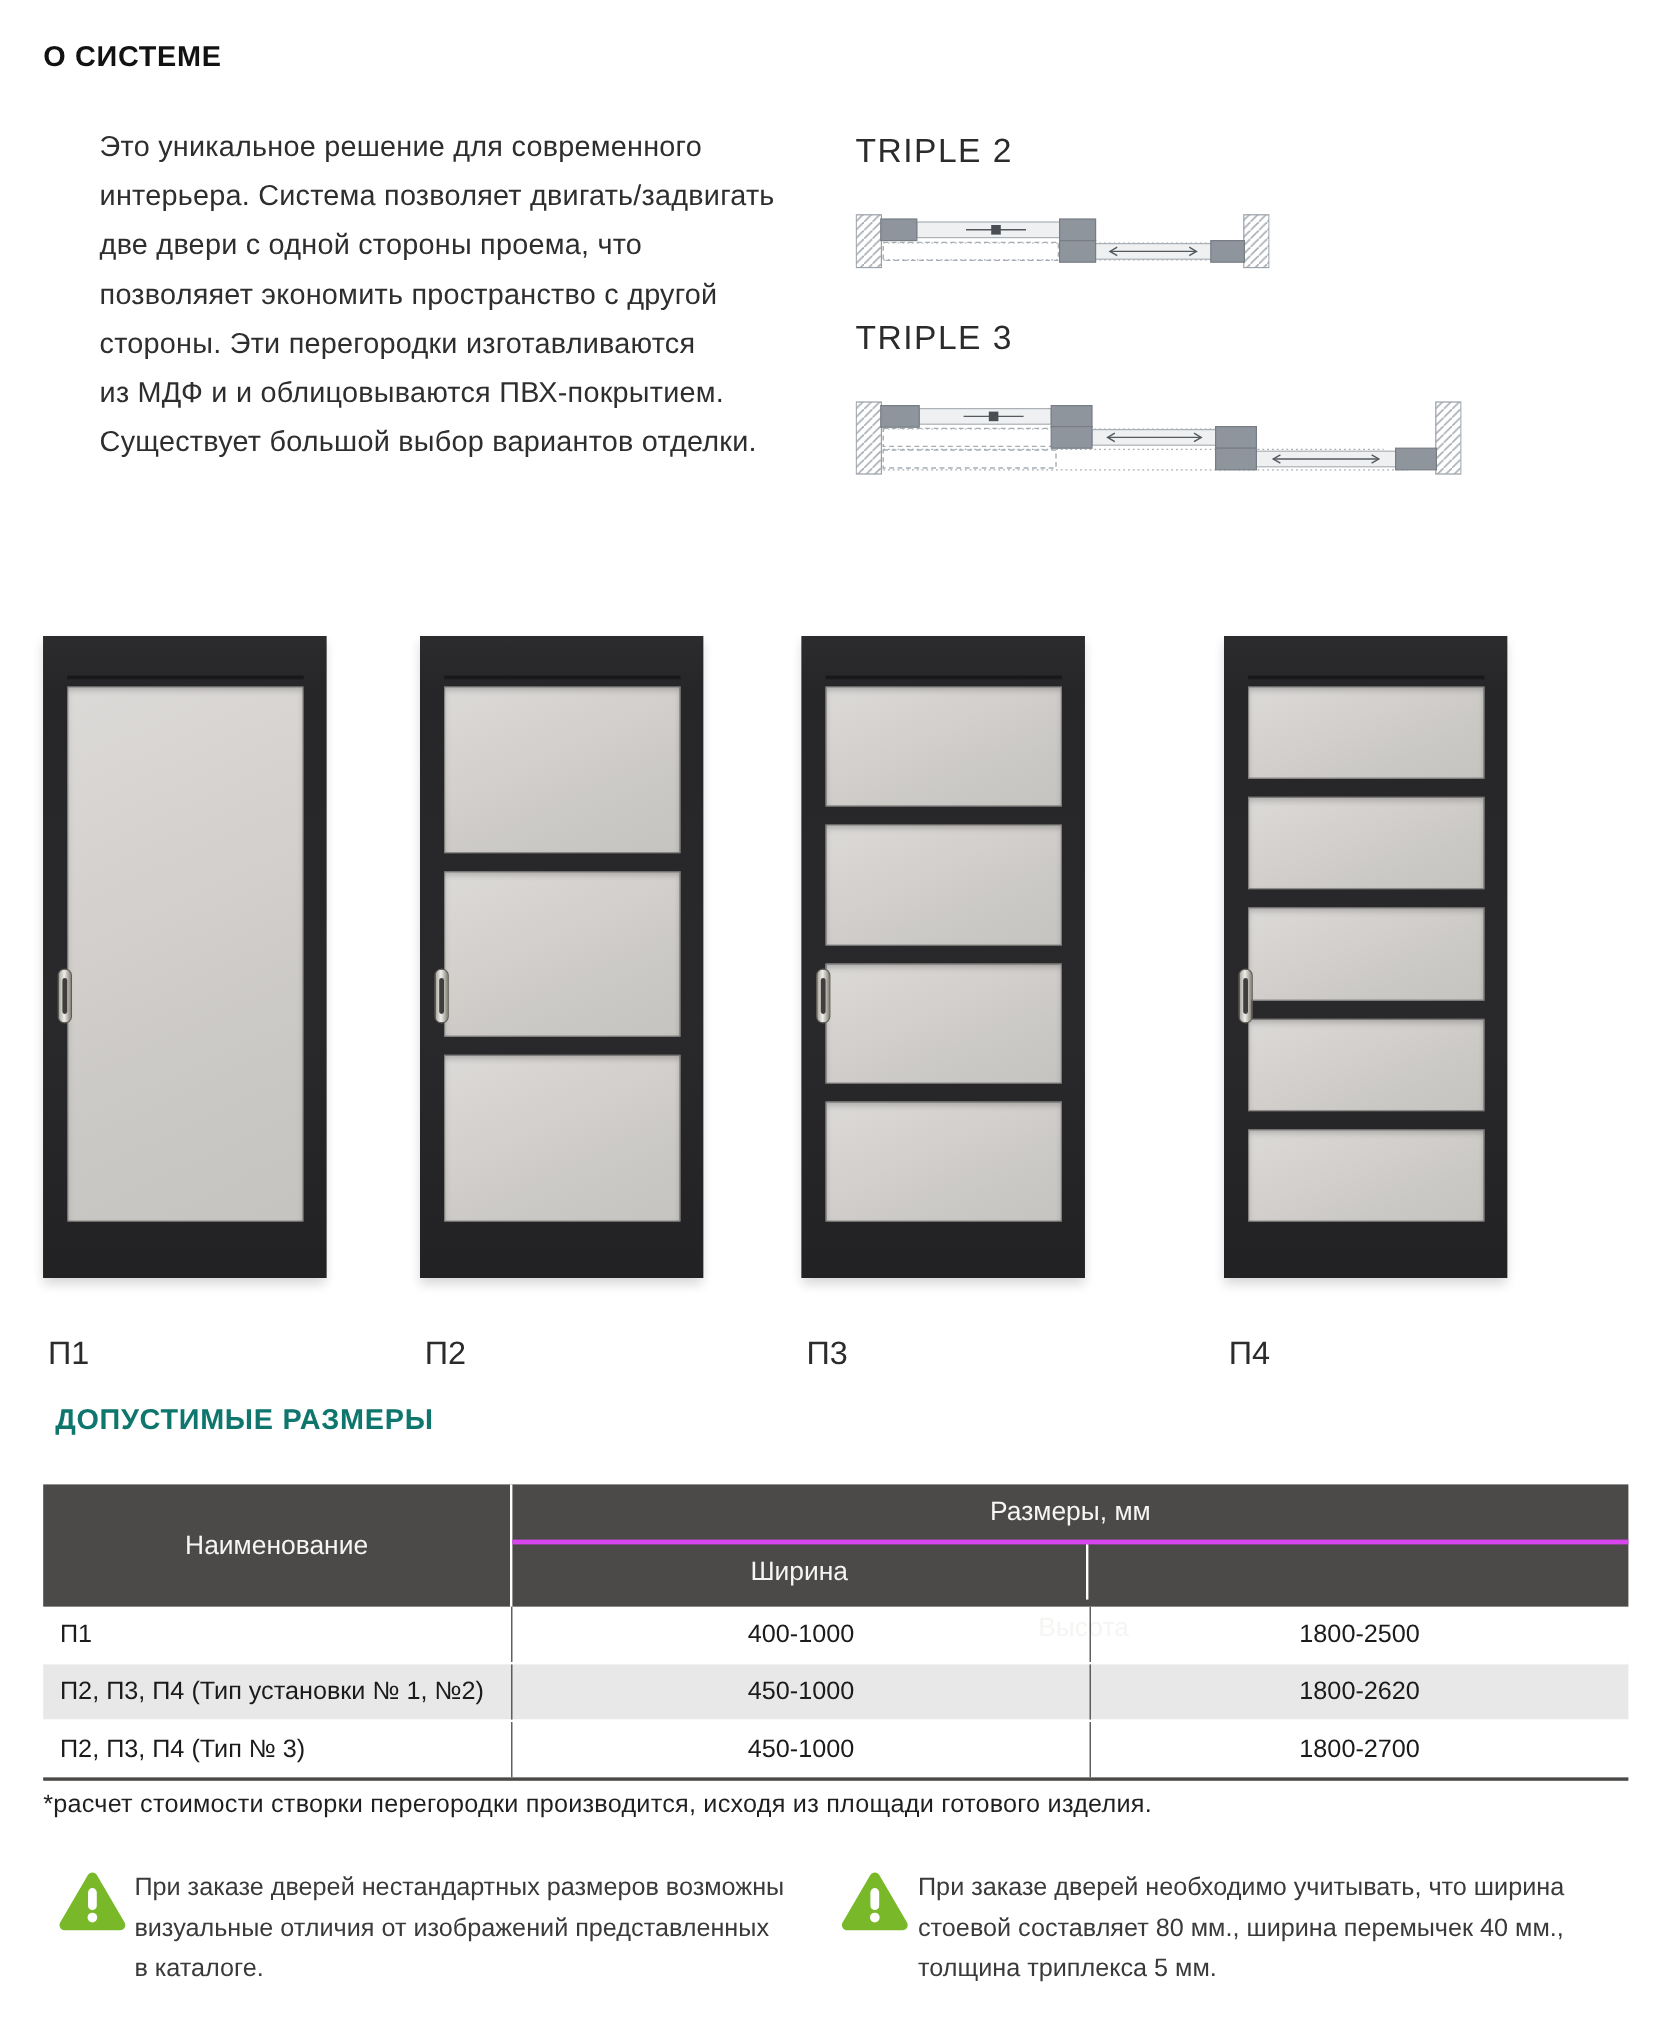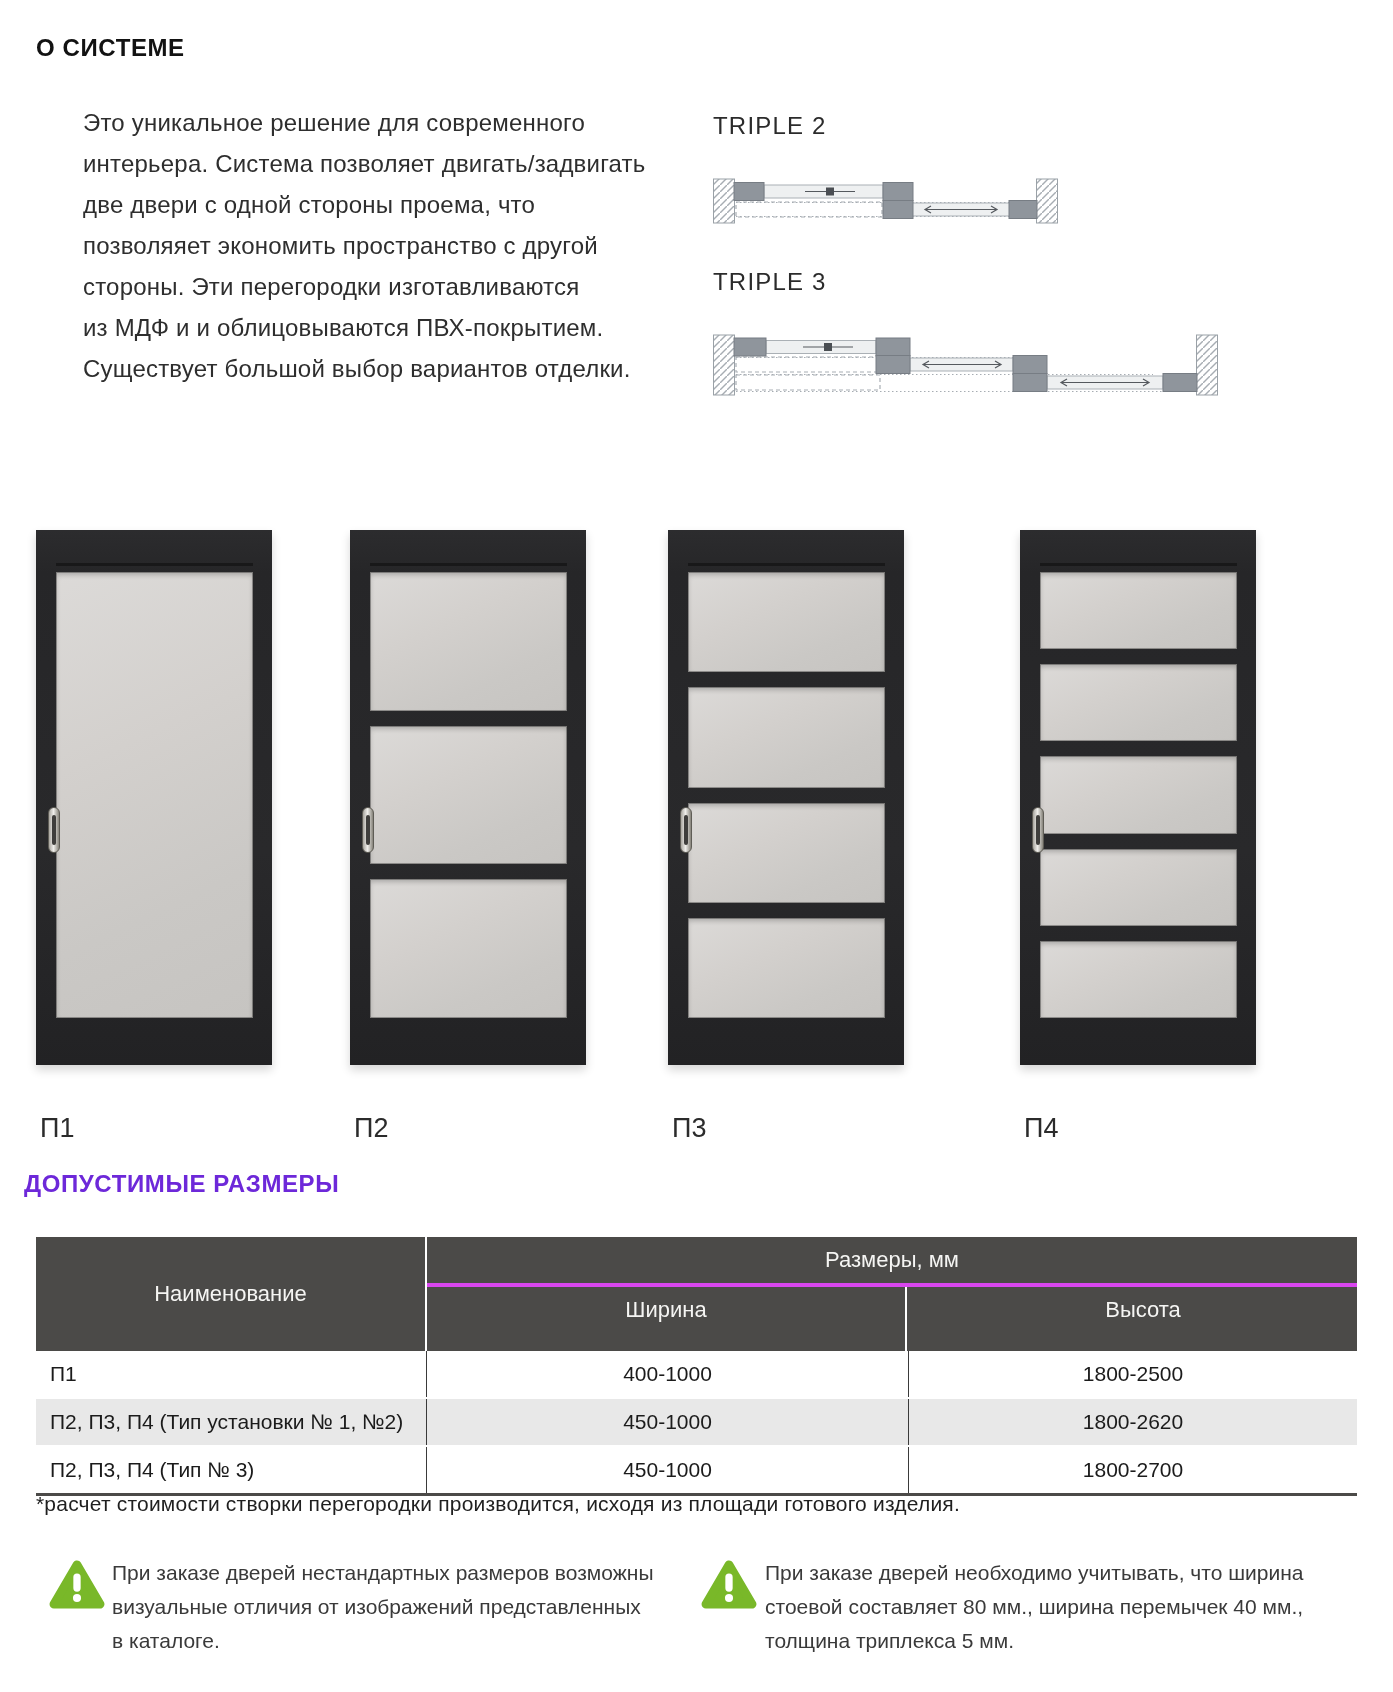--- a/index.html
+++ b/index.html
@@ -10,21 +10,21 @@
   
   .about-title{
     position:absolute;left:36px;top:34px;font-size:24px;font-weight:700;
     letter-spacing:.6px;color:#121212;
   }
   .about-paragraph{position:absolute;left:36px;top:102px;font-size:24px;font-weight:300;color:#2e2e2e;margin-left:47px;}
   .about-line{height:41px;line-height:41px;white-space:nowrap;letter-spacing:.2px;}
 
   
   .diagram-block{position:absolute;left:713px;top:112px;width:520px;}
-  .diagram-label{font-size:24px;font-weight:300;letter-spacing:1.2px;color:#2b2b2b;line-height:28px;}
+  .diagram-label{font-size:28px;font-weight:300;letter-spacing:1.2px;color:#2b2b2b;line-height:28px;}
   .diagram-svg{display:block;}
   #triple2-svg{margin-top:38px;}
   #triple3-label{margin-top:44px;}
   #triple3-svg{margin-top:38px;}
 
   
   .doors-row{position:absolute;left:0;top:530px;width:1393px;height:640px;}
   .door-wrap{position:absolute;top:0;width:236px;}
   .door{
     position:relative;width:236px;height:535px;background:#28282a;
@@ -46,29 +46,29 @@
   .door-handle{
     position:absolute;left:12px;top:calc(56% - 23px);width:12px;height:46px;
     border-radius:7px;border:1px solid #5f5d56;box-sizing:border-box;
     background:linear-gradient(90deg,#a8a59e,#efeeea 45%,#86837a);
   }
   .handle-slot{position:absolute;left:3px;top:7px;width:4px;height:30px;border-radius:2px;background:#3f3e3c;}
   .door-label{position:absolute;left:4px;top:583px;font-size:27px;font-weight:300;color:#2b2b2b;}
 
   
   .sizes-title{
-    position:absolute;left:24px;top:1170px;font-size:24px;font-weight:700;
-    letter-spacing:.6px;color:#6d28d9;
+    position:absolute;left:46px;top:1170px;font-size:24px;font-weight:700;
+    letter-spacing:.6px;color:#0f766e;
   }
   .sizes-table{position:absolute;left:36px;top:1237px;width:1321px;}
   .thead{display:flex;background:#4b4a48;color:#f5f5f3;font-size:22px;font-weight:300;}
   .th-name{width:391px;display:flex;align-items:center;justify-content:center;border-right:2px solid #fff;box-sizing:border-box;}
   .th-right{flex:1;}
   .th-group{height:46px;line-height:46px;text-align:center;border-bottom:4px solid #d946ef;}
-  .th-sub{display:flex;height:64px;}
+  .th-sub{display:flex;height:52px;flex-direction:column;}
   .th-w{width:480px;line-height:46px;text-align:center;border-right:2px solid #fff;box-sizing:border-box;}
   .th-h{flex:1;line-height:46px;text-align:center;padding-left:22px;}
   .tbody{border-bottom:3px solid #4b4a48;}
   .trow{display:flex;height:46px;font-size:21px;color:#1b1b1b;background:#ffffff;}
   .trow + .trow{border-top:2px solid #ffffff;box-sizing:content-box;}
   .trow.alt{background:#e8e8e8;}
   .td-name{width:391px;box-sizing:border-box;padding-left:14px;display:flex;align-items:center;border-right:1px solid #3a3a3a;}
   .td-w{width:482px;box-sizing:border-box;display:flex;align-items:center;justify-content:center;border-right:1px solid #3a3a3a;}
   .td-h{flex:1;display:flex;align-items:center;justify-content:center;}
   .footnote{position:absolute;left:36px;top:1492px;font-size:21px;font-weight:300;color:#1f1f1f;letter-spacing:.2px;}

